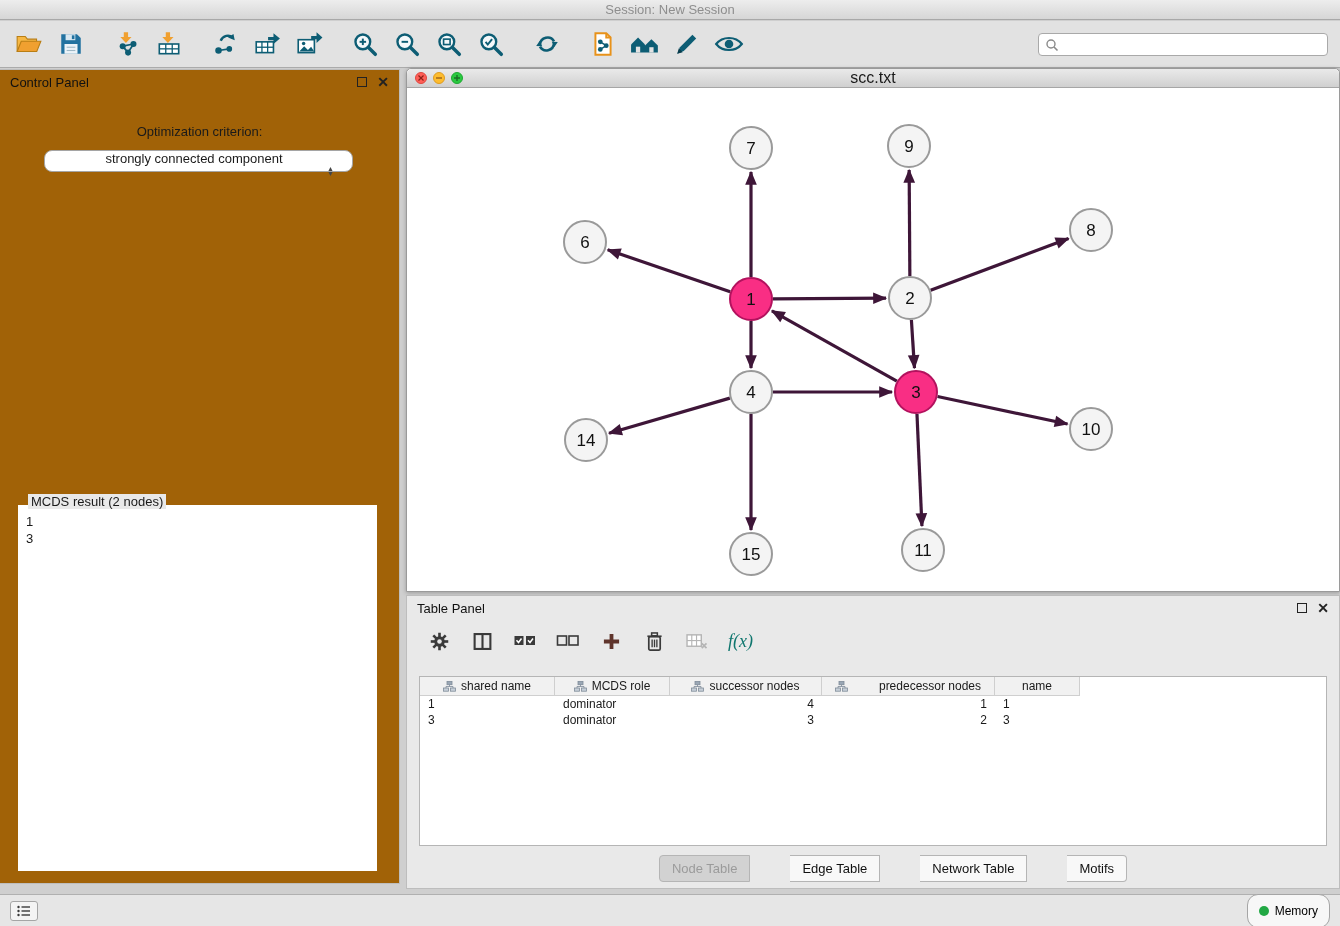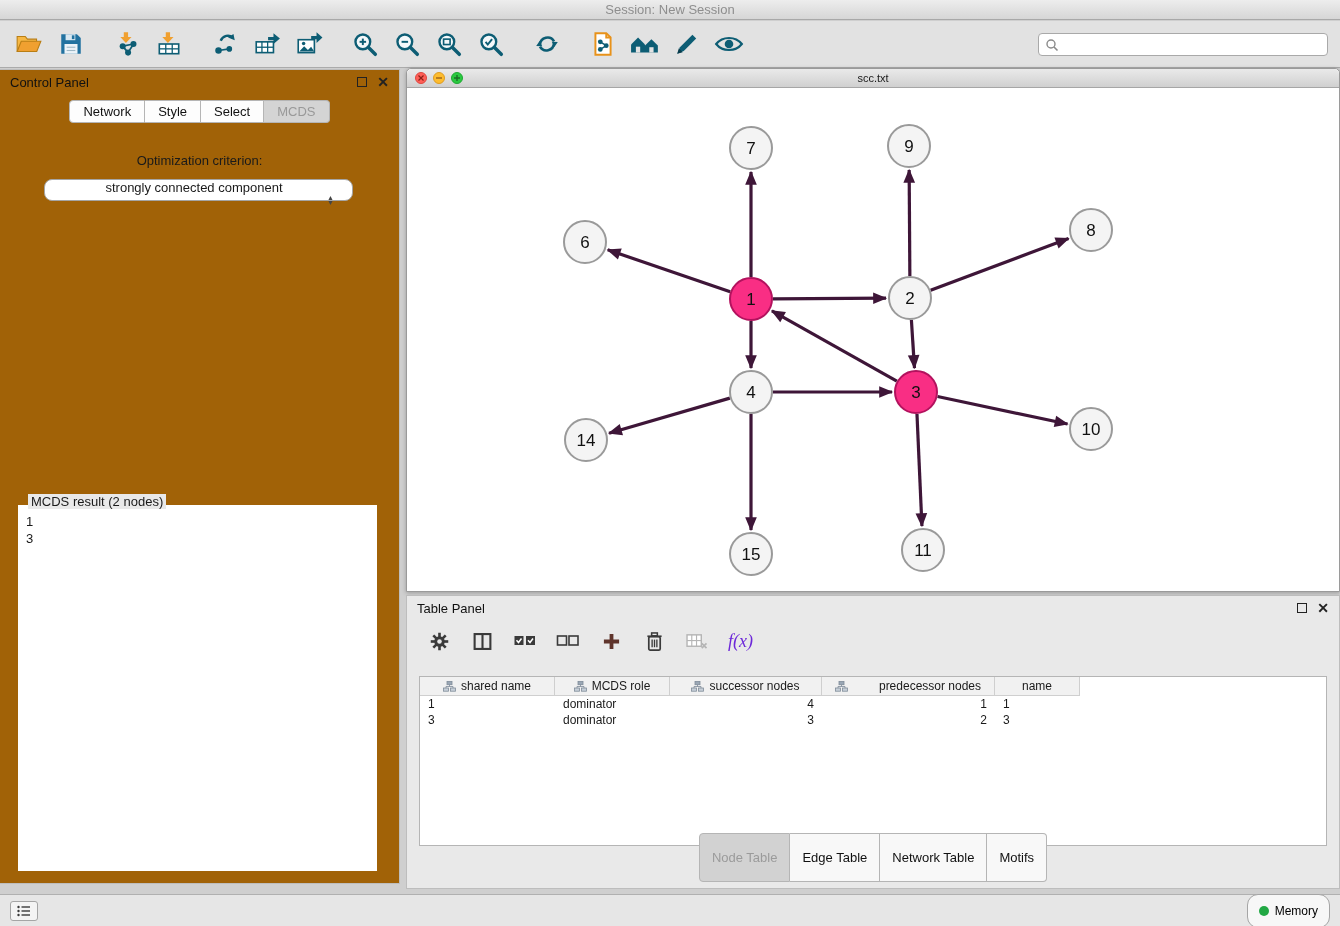--- a/index.html
+++ b/index.html
@@ -33,42 +33,42 @@
   .dropdown{margin:11px 46px 0 44px;height:22px;background:#fff;border:1px solid #a5a5a5;border-radius:8px;display:flex;align-items:center;padding:0 18px 0 9px;font-size:13px;cursor:pointer;flex-direction:column;}
   .dd-arrows{margin-left:auto;display:flex;flex-direction:column;align-items:center;font-size:7px;line-height:5px;color:#444;}
   .btn-row{display:flex;justify-content:center;gap:26px;margin-top:13px;}
   .btn{font-size:13px;padding:3px 15px;background:#fdfdfd;border:1px solid #a5a5a5;border-radius:4px;cursor:pointer;font-family:"Liberation Sans",sans-serif;}
   .result-box{position:absolute;left:12px;right:16px;top:424px;bottom:6px;border:6px solid #a16207;background:#fff;padding:4px 1px 0 8px;}
   .result-box legend{font-size:13px;background:#e9e9e9;padding:0 3px;margin-left:2px;}
   .result-line{font-size:13px;line-height:17px;}
 
   
   .network-window{position:absolute;left:406px;top:68px;width:934px;height:524px;background:#fff;border:1px solid #9a9a9a;border-radius:5px 5px 0 0;box-shadow:0 1px 4px rgba(0,0,0,.25);}
-  .net-titlebar{height:19px;background:linear-gradient(#eaeaea,#d0d0d0);border-bottom:1px solid #a6a6a6;border-radius:5px 5px 0 0;position:relative;display:flex;align-items:center;justify-content:center;font-size:11px;color:#1a1a1a;}
+  .net-titlebar{height:19px;background:linear-gradient(#eaeaea,#d0d0d0);border-bottom:1px solid #a6a6a6;border-radius:5px 5px 0 0;position:relative;display:flex;align-items:flex-start;justify-content:center;font-size:16px;color:#1a1a1a;}
   .lights{position:absolute;left:8px;top:3px;display:flex;gap:6px;}
   .light{width:12px;height:12px;border-radius:50%;display:flex;align-items:center;justify-content:center;cursor:pointer;}
   .light.red{background:#ff5f57;border:1px solid #de4740;}
   .light.yellow{background:#febc2e;border:1px solid #dd9c22;}
   .light.green{background:#2ac940;border:1px solid #1fa832;}
   #graph-svg{position:absolute;left:0;top:19px;}
 
   
   .table-panel{position:absolute;left:406px;top:595px;width:934px;height:294px;background:#e9e9e9;border:1px solid #bdbdbd;}
   .tp-toolbar{display:flex;align-items:center;height:42px;padding-left:20px;gap:19px;}
   .tp-tool{background:none;border:none;display:flex;align-items:center;justify-content:center;cursor:pointer;min-width:24px;height:26px;}
-  .fx-label{font-family:"Liberation Serif",serif;font-style:italic;font-size:18px;color:#6d28d9;}
+  .fx-label{font-family:"Liberation Serif",serif;font-style:italic;font-size:18px;color:#0f766e;}
   .table-wrap{position:absolute;left:12px;right:12px;top:80px;height:170px;background:#fff;border:1px solid #b5b5b5;overflow:hidden;}
   .thead{display:flex;height:19px;font-size:12px;}
   .th{display:flex;align-items:center;justify-content:center;gap:5px;background:#f1f1f1;border-right:1px solid #cfcfcf;border-bottom:1px solid #cfcfcf;cursor:pointer;}
   .tr{display:flex;height:16px;align-items:center;font-size:12px;cursor:default;}
   .td{padding:0 8px;overflow:hidden;white-space:nowrap;}
   .c0{width:135px;} .c1{width:115px;} .c2{width:152px;} .c3{width:173px;gap:31px;} .c4{width:85px;}
   .ta-r{text-align:right;} 
   .tp-tabs{position:absolute;left:0;right:0;bottom:6px;display:flex;justify-content:center;}
-  .tp-tab{font-size:13px;padding:16px 12px;background:#f8f8f8;border:1px solid #b5b5b5;border-left:none;color:#111;cursor:pointer;font-family:"Liberation Sans",sans-serif;}
+  .tp-tab{font-size:13px;padding:5px 12px;background:#f8f8f8;border:1px solid #b5b5b5;border-left:none;color:#111;cursor:pointer;font-family:"Liberation Sans",sans-serif;margin-left:40px;}
   .tp-tab:first-child{border-left:1px solid #b5b5b5;border-radius:4px 0 0 4px;}
   .tp-tab:last-child{border-radius:0 4px 4px 0;}
   .tp-tab.active{background:#d2d2d2;color:#9b9b9b;}
 
   
   .statusbar{position:absolute;left:0;right:0;bottom:0;height:32px;background:#e6e6e6;border-top:1px solid #b0b0b0;display:flex;align-items:center;padding:0 10px;}
   .list-btn{width:28px;height:20px;border:1px solid #a5a5a5;border-radius:3px;background:#f4f4f4;display:flex;align-items:center;justify-content:center;cursor:pointer;}
   .memory-btn{margin-left:auto;height:21px;border:1px solid #a5a5a5;border-radius:11px;background:#f7f7f7;display:flex;align-items:center;gap:6px;padding:16px 11px;font-size:12px;cursor:pointer;font-family:"Liberation Sans",sans-serif;}
   .mem-dot{width:10px;height:10px;border-radius:50%;background:#21a844;}
 </style>
@@ -225,26 +225,20 @@
   </div>
 </div>
 
 <div class="control-panel">
   <div class="panel-header">
     <span>Control Panel</span>
     <span class="win-icons">
       <span class="icon-max"></span>
       <span class="icon-close">✕</span>
     </span>
-  </div>
-  <div class="cp-tabs">
-    <button class="cp-tab">Network</button>
-    <button class="cp-tab">Style</button>
-    <button class="cp-tab">Select</button>
-    <button class="cp-tab active">MCDS</button>
   </div>
   <div class="opt-label">Optimization criterion:</div>
   <div class="dropdown">
     <span>strongly connected component</span>
     <span class="dd-arrows">
         <span>▲</span>
         <span>▼</span>
       </span>
   </div>
   <fieldset class="result-box">

